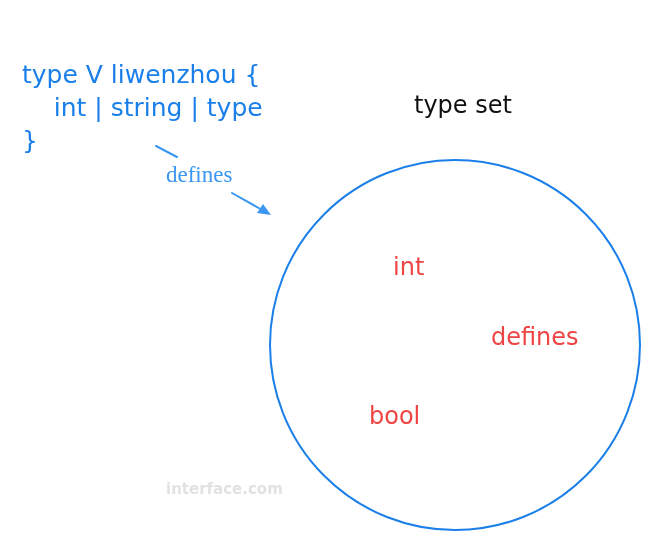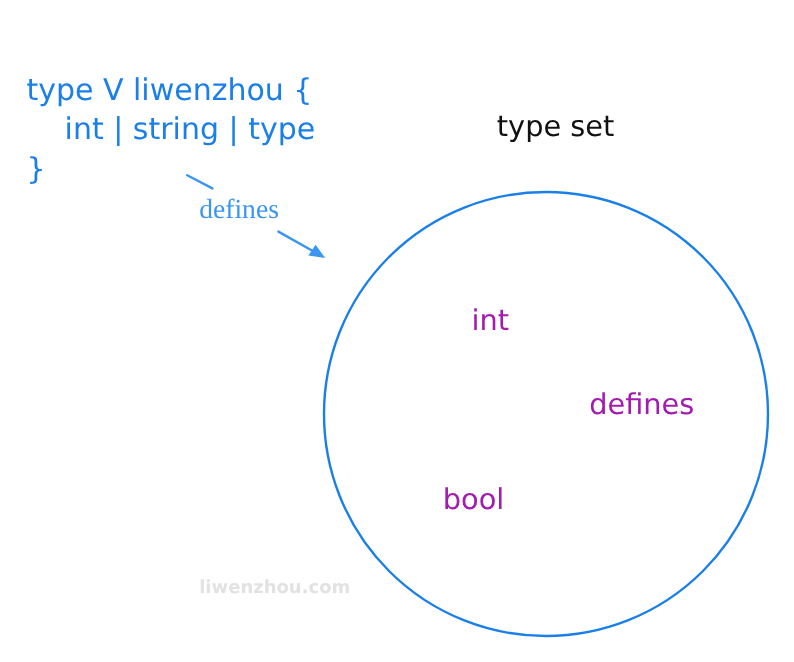--- a/index.html
+++ b/index.html
@@ -1,20 +1,20 @@
 <!DOCTYPE html>
 <html><head>
   <meta charset="utf-8">
   <style>
     html, body { margin: 0; padding: 0; background: #ffffff; }
     body { width: 662px; height: 552px; position: relative; overflow: hidden;
            font-family: "DejaVu Sans", sans-serif; }
     .abs { position: absolute; white-space: pre; }
     .code { color: #1a7fe8; font-size: 25px; line-height: 34px; }
-    .label-blue { color: #a21caf; font-size: 24px; }
+    .label-blue { color: #ef4444; font-size: 24px; }
     .label-black { color: #111111; font-size: 24px; }
     .defines { color: #3a96f0; font-size: 23px; }
     .watermark { color: #e2e2e2; font-size: 15px; font-weight: bold; }
     svg.overlay { position: absolute; left: 0; top: 0; }
   </style>
 </head>
 <body>
 
 <svg class="overlay" width="662" height="552">
 
@@ -32,13 +32,13 @@
 <div class="abs code" style="left:22px; top:124px;">}</div>
 
 <div class="abs defines" style="left:166px; top:162px;font-family:Liberation Serif, serif;">defines</div>
 
 <div class="abs label-black" style="left:414px; top:91px;">type set</div>
 
 <div class="abs label-blue" style="left:393px; top:253px;">int</div>
 <div class="abs label-blue" style="left:491px; top:323px;">defines</div>
 <div class="abs label-blue" style="left:369px; top:402px;">bool</div>
 
-<div class="abs watermark" style="left:166px; top:480px;">liwenzhou.com</div>
+<div class="abs watermark" style="left:166px; top:480px;">interface.com</div>
 
 </body></html>

